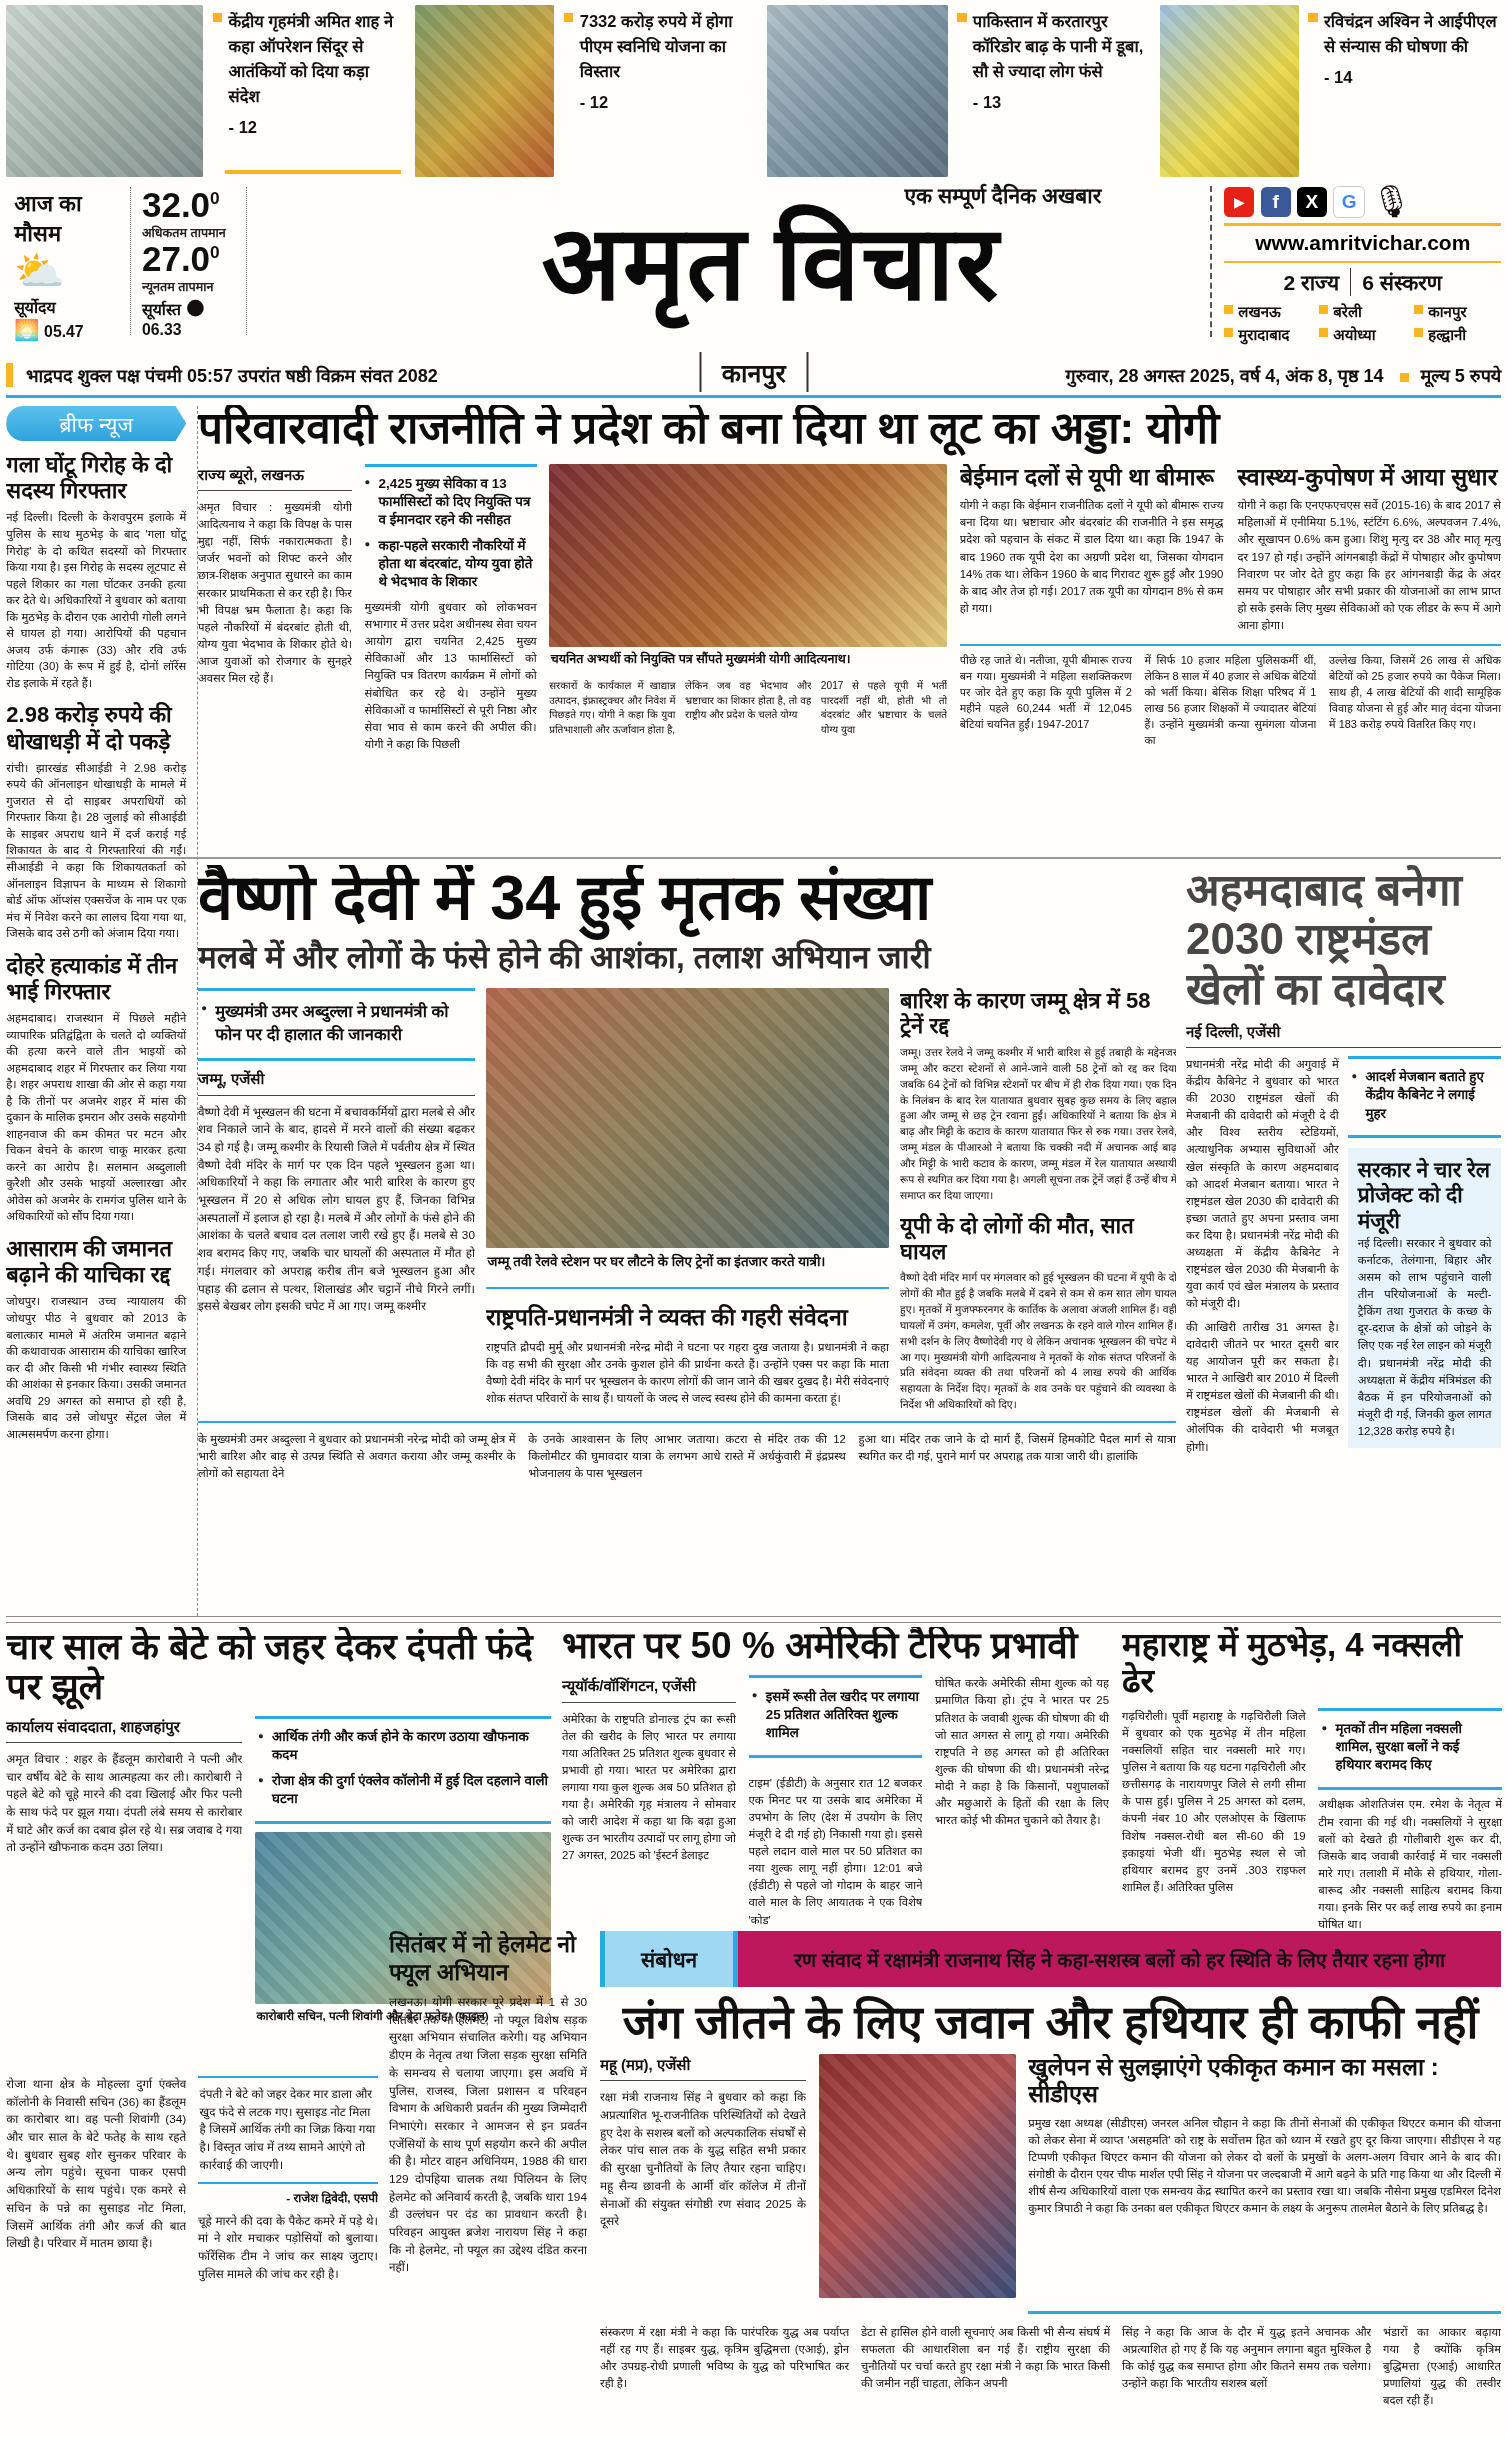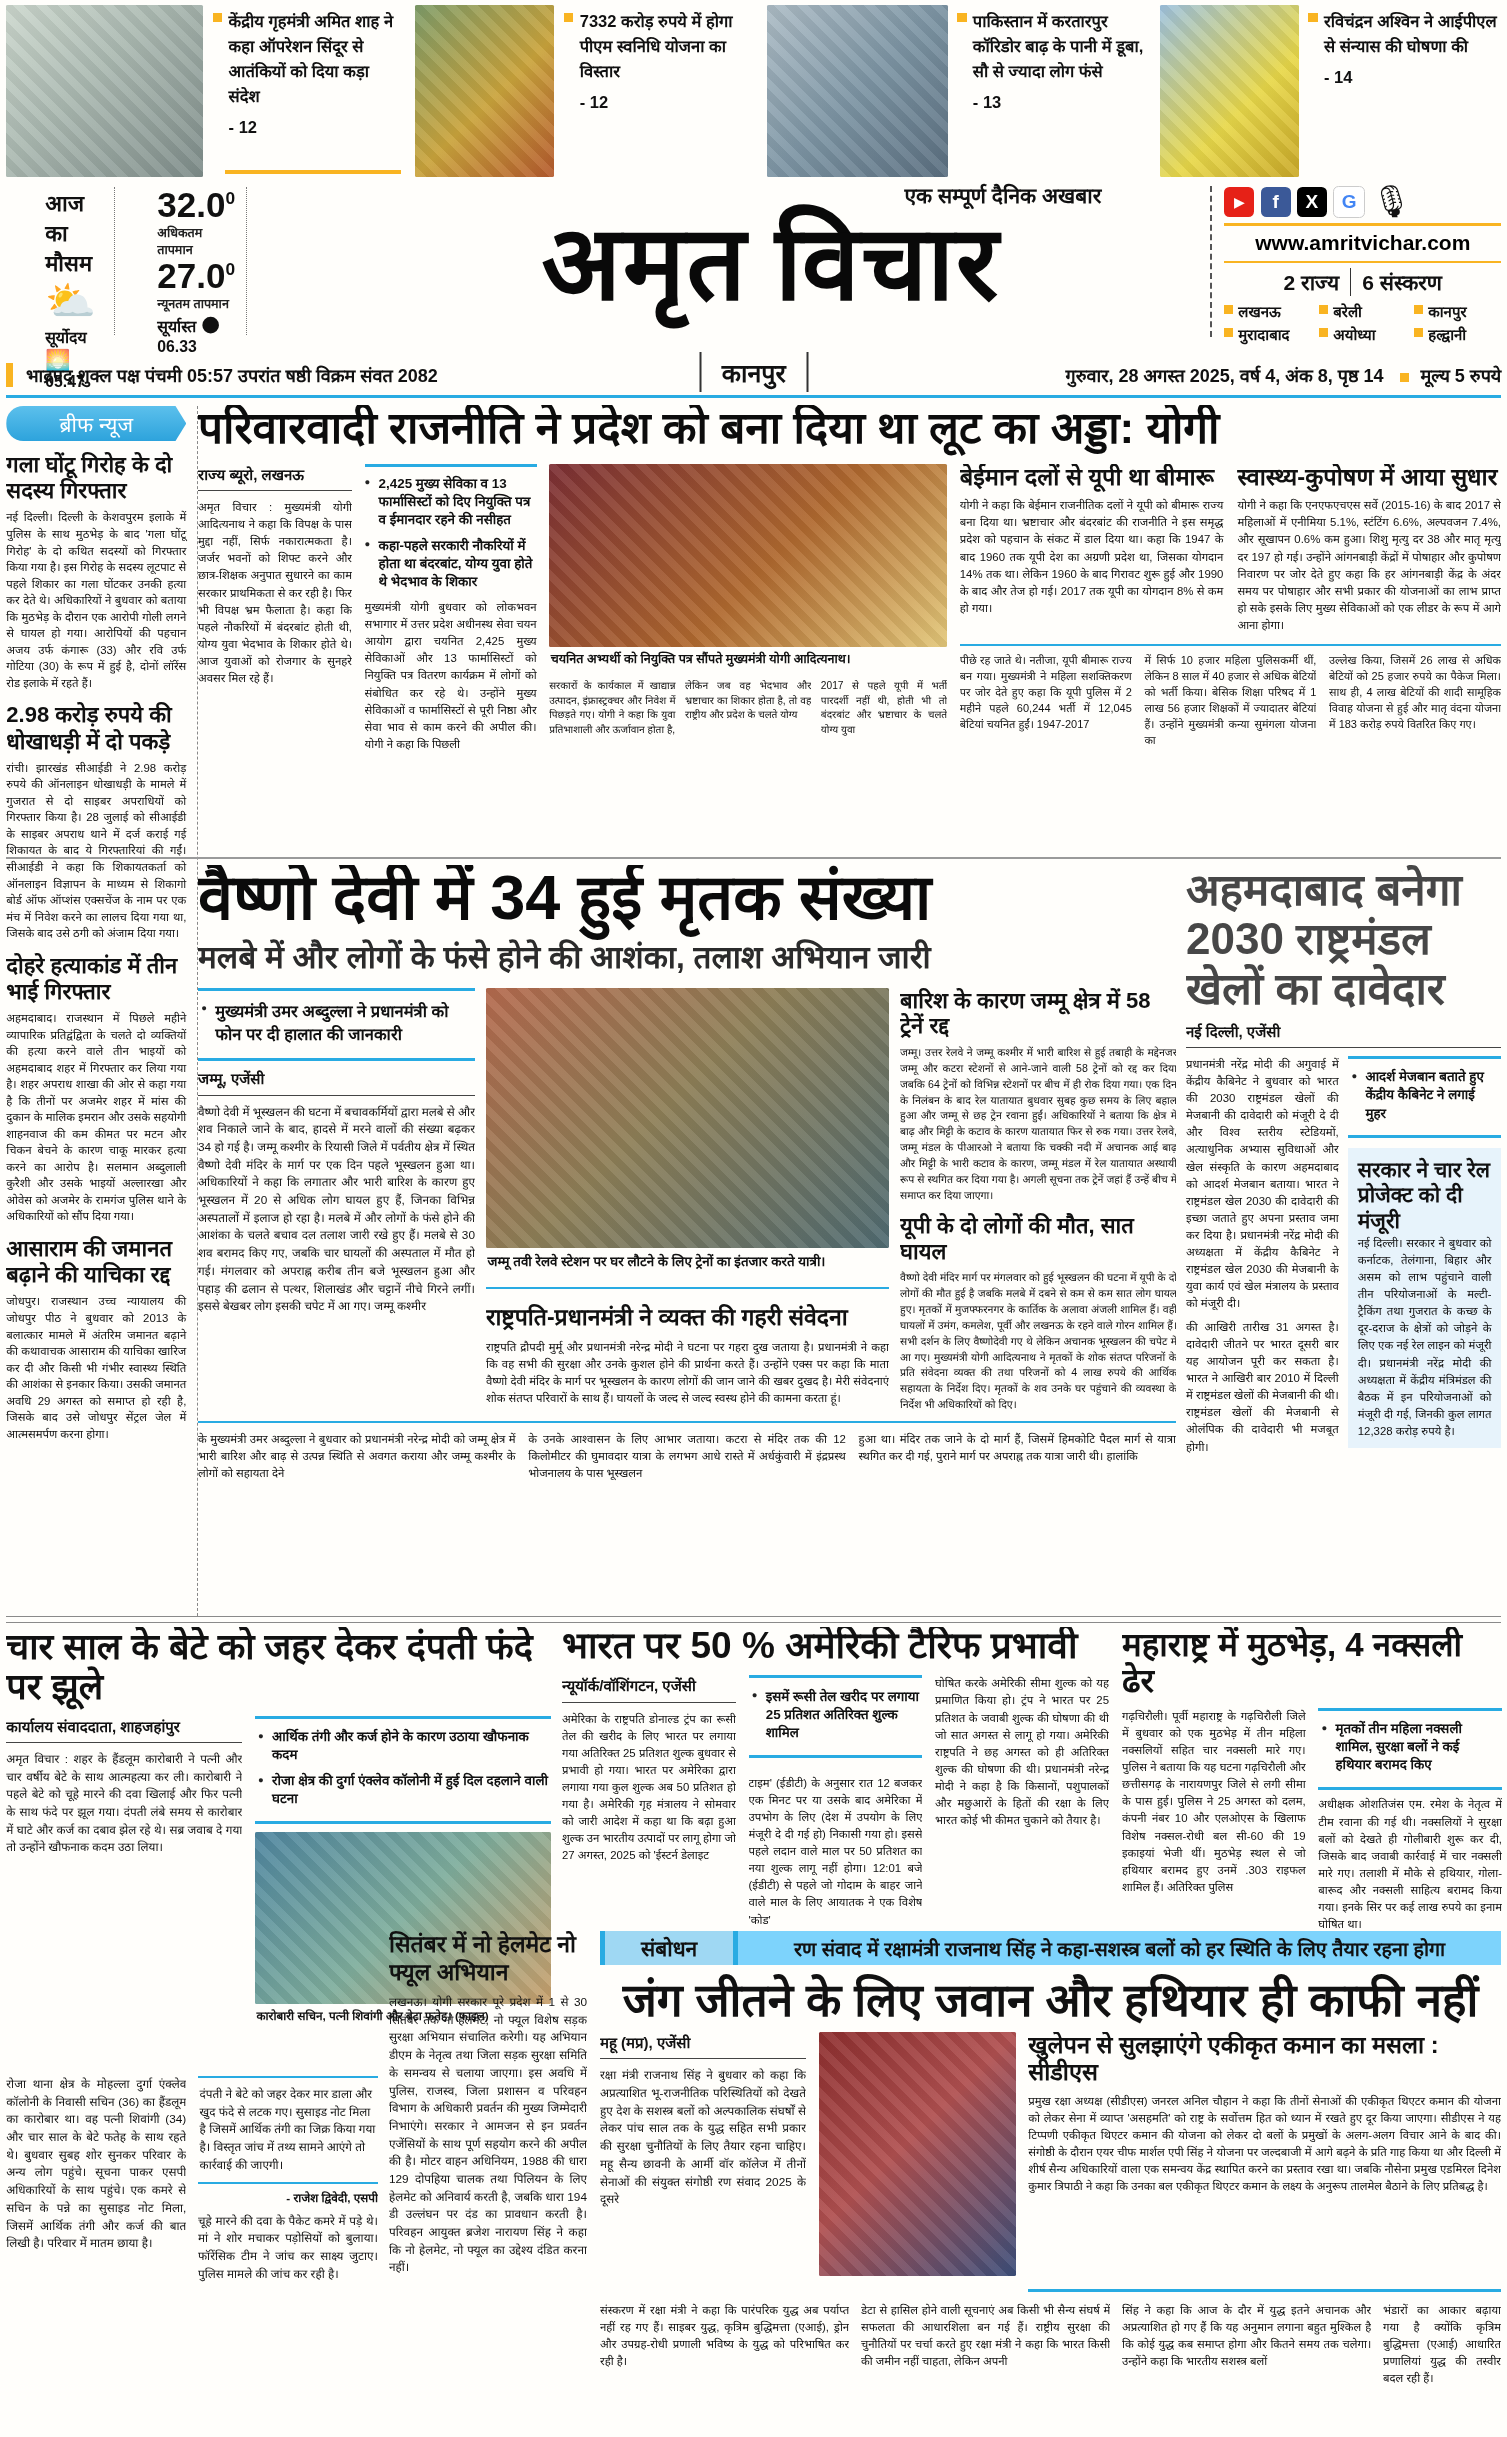--- a/index.html
+++ b/index.html
@@ -22,21 +22,21 @@
   
   .topstrip{position:absolute;left:6.3px;top:4.7px;width:1495px;height:172px;display:flex;gap:9.5px;}
   .ts-photo{flex:0 0 auto;height:100%;}
   .ts-brief{flex:1 1 0;position:relative;padding:4.7px 1.6px 0 15.8px;font-size:16.5px;line-height:1.5;font-weight:bold;}
   .ts-brief .sq{position:absolute;left:0;top:7.9px;width:9.5px;height:9.5px;background:#f9b421;}
   .ts-brief .pg{display:block;margin-top:6.3px;font-weight:bold;}
   .ts-brief .yline{position:absolute;left:12.6px;right:4.7px;bottom:3.2px;height:3.2px;background:#f9b421;}
   
   .masthead{position:absolute;left:6.3px;top:181px;width:1495px;height:158px;}
   .weather{position:absolute;left:0;top:6.3px;width:244px;height:148px;display:flex;}
-  .w-col{padding:0 7.9px;margin-left:31px;}
+  .w-col{padding:0 7.9px;}
   .w-title{font-size:22px;font-weight:bold;}
   .w-big{font-size:35px;font-weight:bold;line-height:1.05;}
   .w-lab{font-size:12.6px;font-weight:bold;color:#222;}
   .w-ic{font-size:41px;line-height:1.2;}
   .w-sm{font-size:15.8px;font-weight:bold;}
   .w-div{border-left:1.6px dotted #777;margin:0 3.2px;}
   .nameplate{position:absolute;left:339px;width:851px;top:0;text-align:center;}
   .tagline{font-size:21px;font-weight:bold;text-align:right;padding-right:95px;}
   .np-title{font-size:104px;font-weight:bold;line-height:1.05;letter-spacing:1.6px;color:#090909;
             font-family:"Liberation Serif","DejaVu Serif",serif;}
@@ -131,21 +131,21 @@
   .n-row{display:flex;gap:12.6px;margin-top:9.5px;}
   .n-row .nc{flex:1 1 0;}
   
   .contcol{position:absolute;left:6.3px;top:2076px;width:180px;height:354px;}
   .quotecol{position:absolute;left:198px;top:2076px;width:180px;height:354px;}
   .quote{border-top:2.4px solid #29abe2;border-bottom:2.4px solid #29abe2;padding:7.9px 1.6px;font-size:11.8px;line-height:1.5;}
   .q-by{font-weight:bold;text-align:right;margin-top:4.7px;font-size:11.8px;}
   .helmet{position:absolute;left:389px;top:1931px;width:198px;height:501px;}
   .h-t{font-size:23px;font-weight:bold;line-height:1.2;margin-bottom:7.9px;}
   .rajnath{position:absolute;left:600px;top:1931px;width:901px;height:501px;}
-  .band{height:34px;background:#7dd3fc;display:flex;align-items:center;}
+  .band{height:56px;background:#be185d;display:flex;align-items:center;}
   .kick{background:#9fd8f3;border-left:5.5px solid #29abe2;border-right:5.5px solid #29abe2;height:100%;
         display:flex;align-items:center;padding:0 36px;font-size:21px;font-weight:bold;}
   .strip{flex:1;text-align:center;font-size:19.7px;font-weight:bold;}
   .rj-h{font-size:46px;font-weight:bold;line-height:1.05;margin:11px 0 7.9px;text-align:center;}
   .rj-row{display:flex;gap:12.6px;height:260px;}
   .rj-a{flex:0 0 206px;}
   .rj-photo{flex:0 0 197px;height:244px;}
   .rj-cds{flex:1 1 auto;border-bottom:3.2px solid #29abe2;padding-bottom:6.3px;}
   .cds-t{font-size:23.6px;font-weight:bold;line-height:1.15;margin-bottom:6.3px;}
   .rj-bot{display:flex;gap:11.8px;margin-top:9.5px;}

